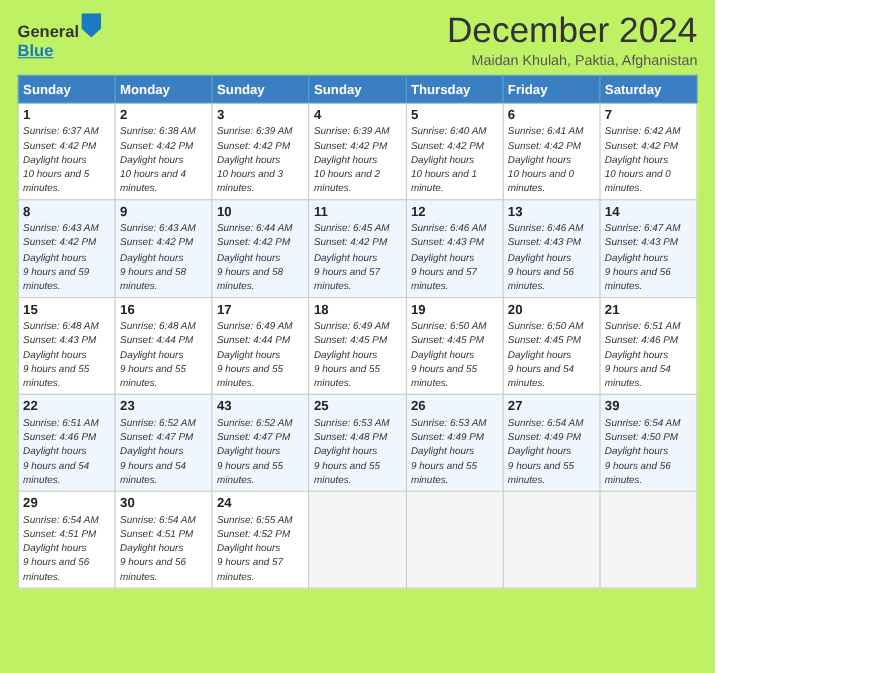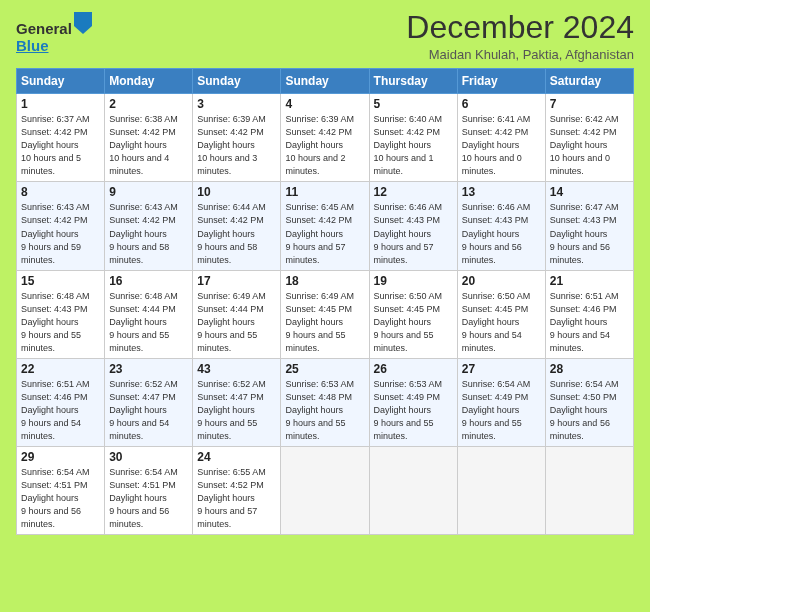--- a/index.html
+++ b/index.html
@@ -88,20 +88,21 @@
       font-size: 12px;
       font-weight: bold;
       color: #222;
       display: block;
       margin-bottom: 2px;
     }
     .day-info {
       font-size: 9px;
       line-height: 1.45;
       color: #333;
+      font-style: italic;
     }
   </style>
 </head>
 <body>
 
 <div class="page">
   <div class="header">
     <div class="logo">
       <div>
         <div class="logo-text">
@@ -242,21 +243,21 @@
           </td>
           <td>
             <span class="day-num">26</span>
             <div class="day-info">Sunrise: 6:53 AM<br>Sunset: 4:49 PM<br>Daylight hours<br>9 hours and 55 minutes.</div>
           </td>
           <td>
             <span class="day-num">27</span>
             <div class="day-info">Sunrise: 6:54 AM<br>Sunset: 4:49 PM<br>Daylight hours<br>9 hours and 55 minutes.</div>
           </td>
           <td>
-            <span class="day-num">28</span>
+            <span class="day-num">39</span>
             <div class="day-info">Sunrise: 6:54 AM<br>Sunset: 4:50 PM<br>Daylight hours<br>9 hours and 56 minutes.</div>
           </td>
         </tr>
         <tr>
           <td>
             <span class="day-num">29</span>
             <div class="day-info">Sunrise: 6:54 AM<br>Sunset: 4:51 PM<br>Daylight hours<br>9 hours and 56 minutes.</div>
           </td>
           <td>
             <span class="day-num">30</span>

